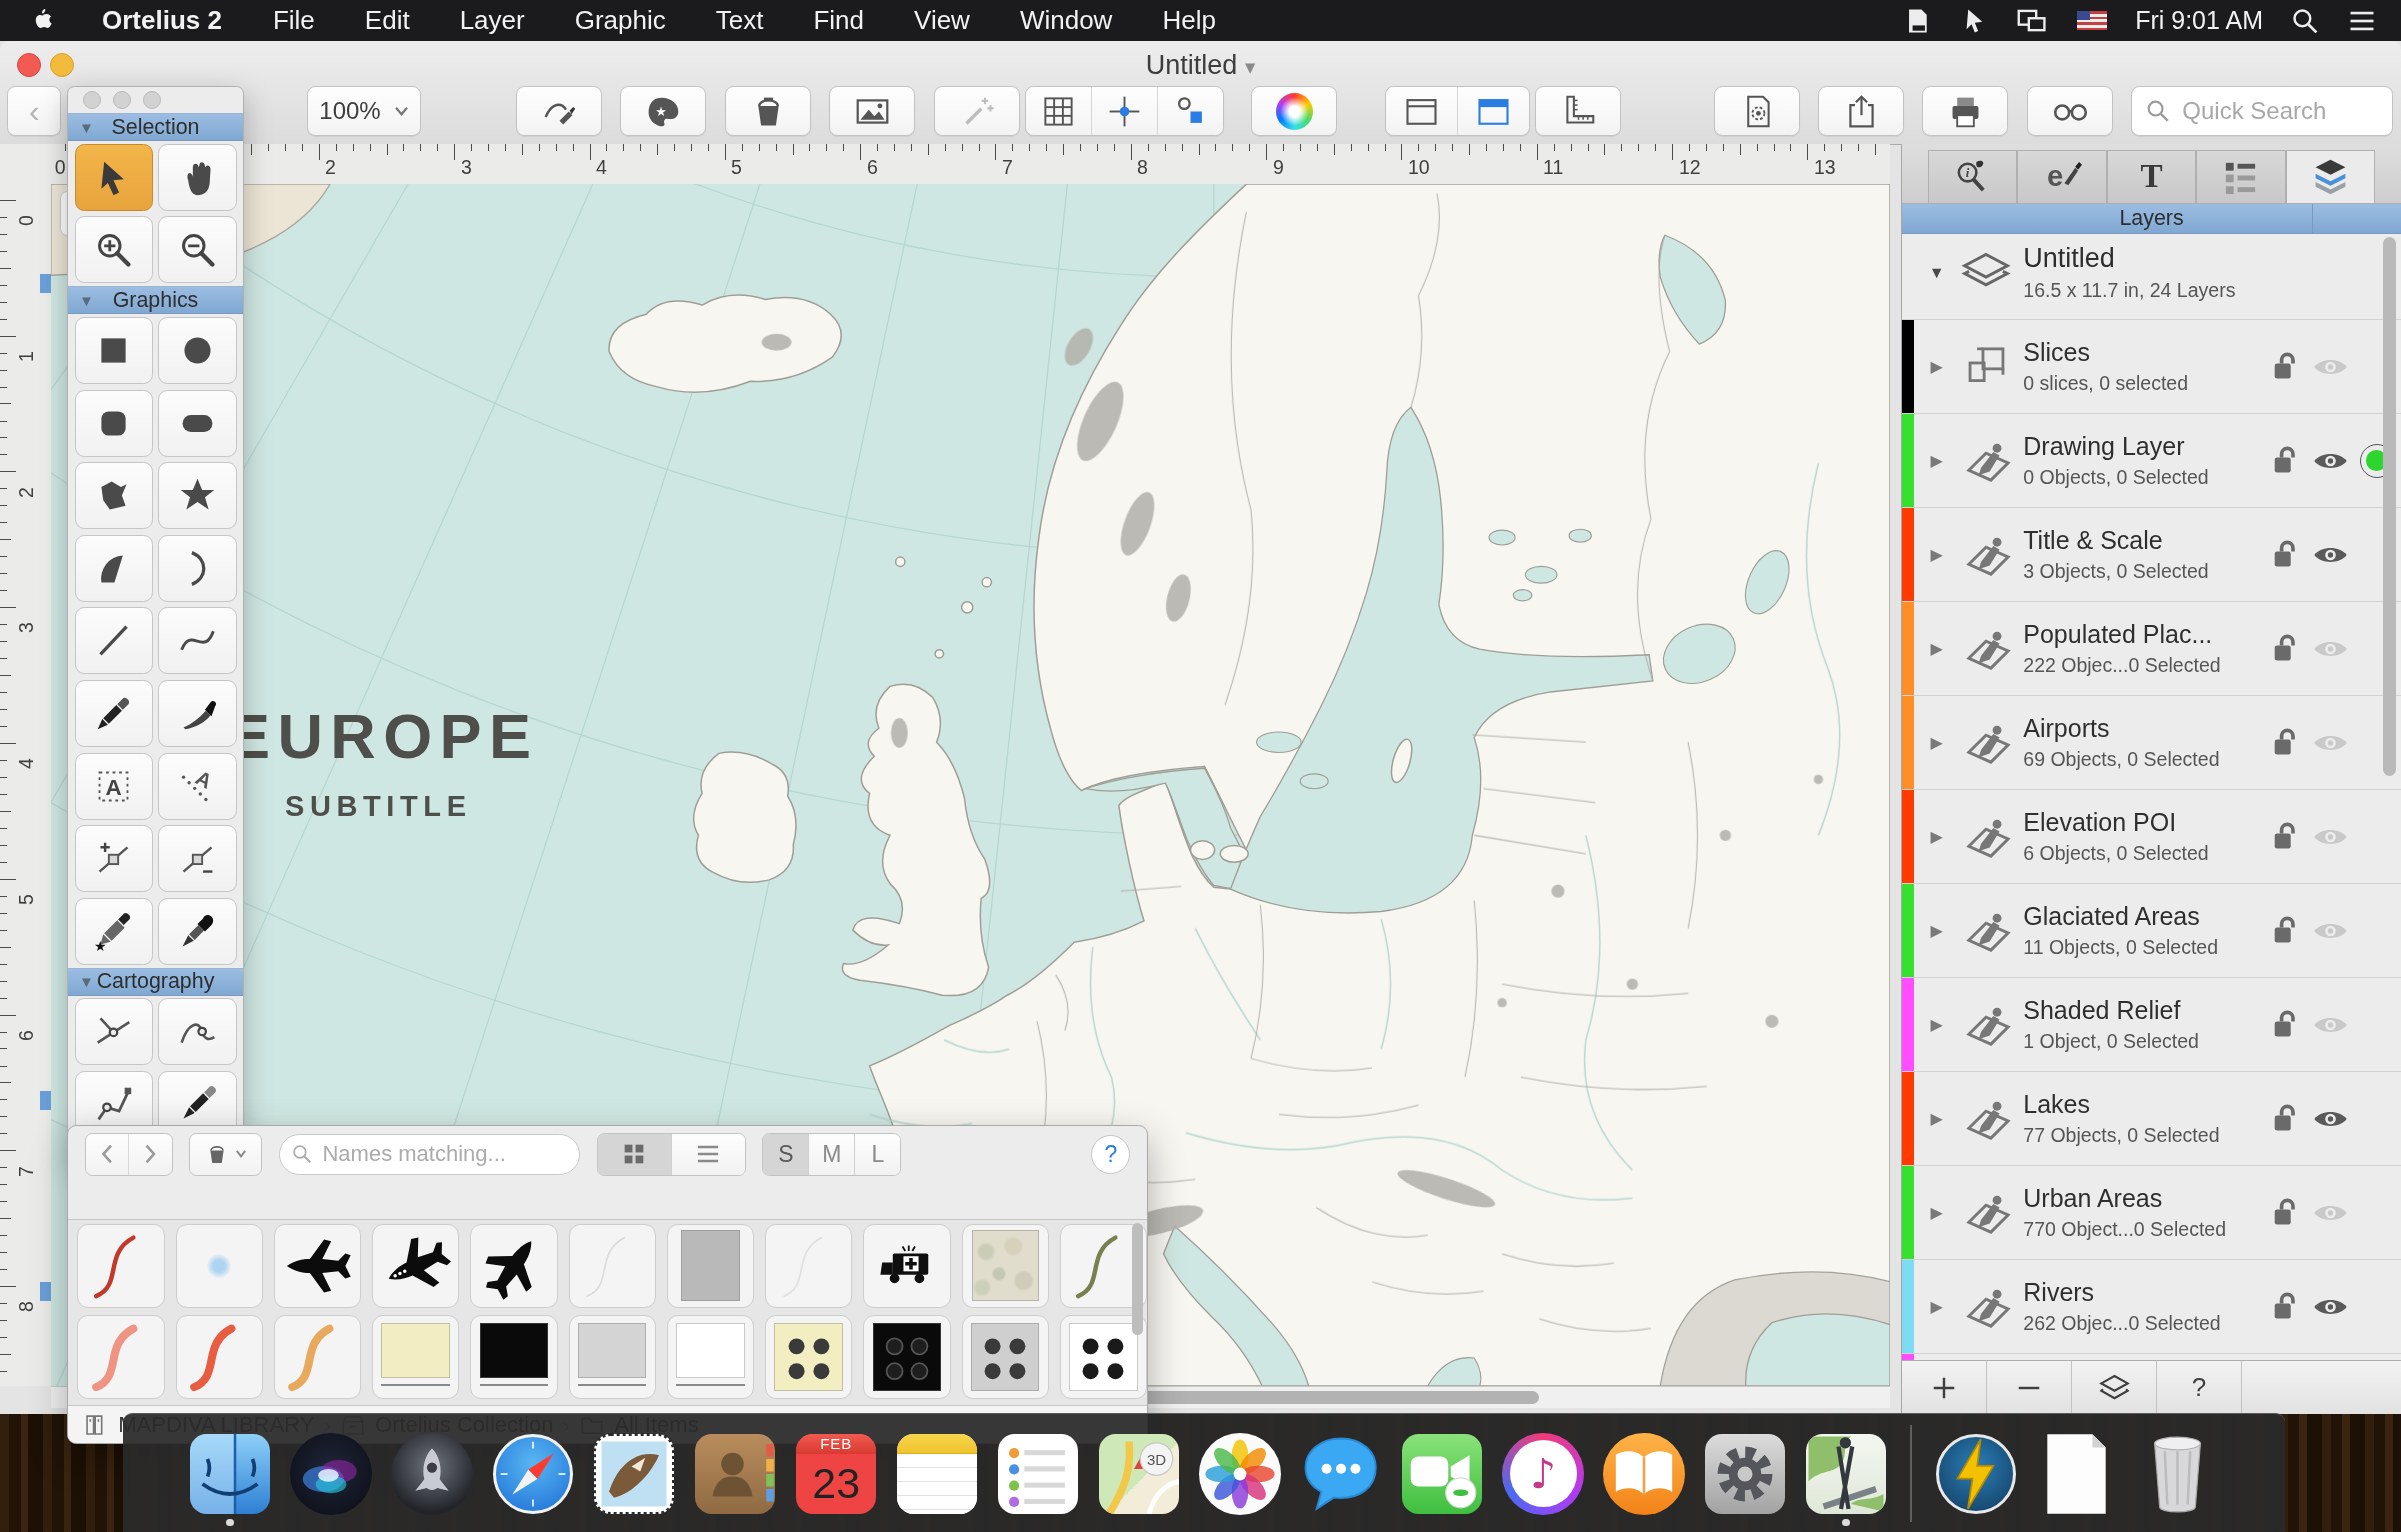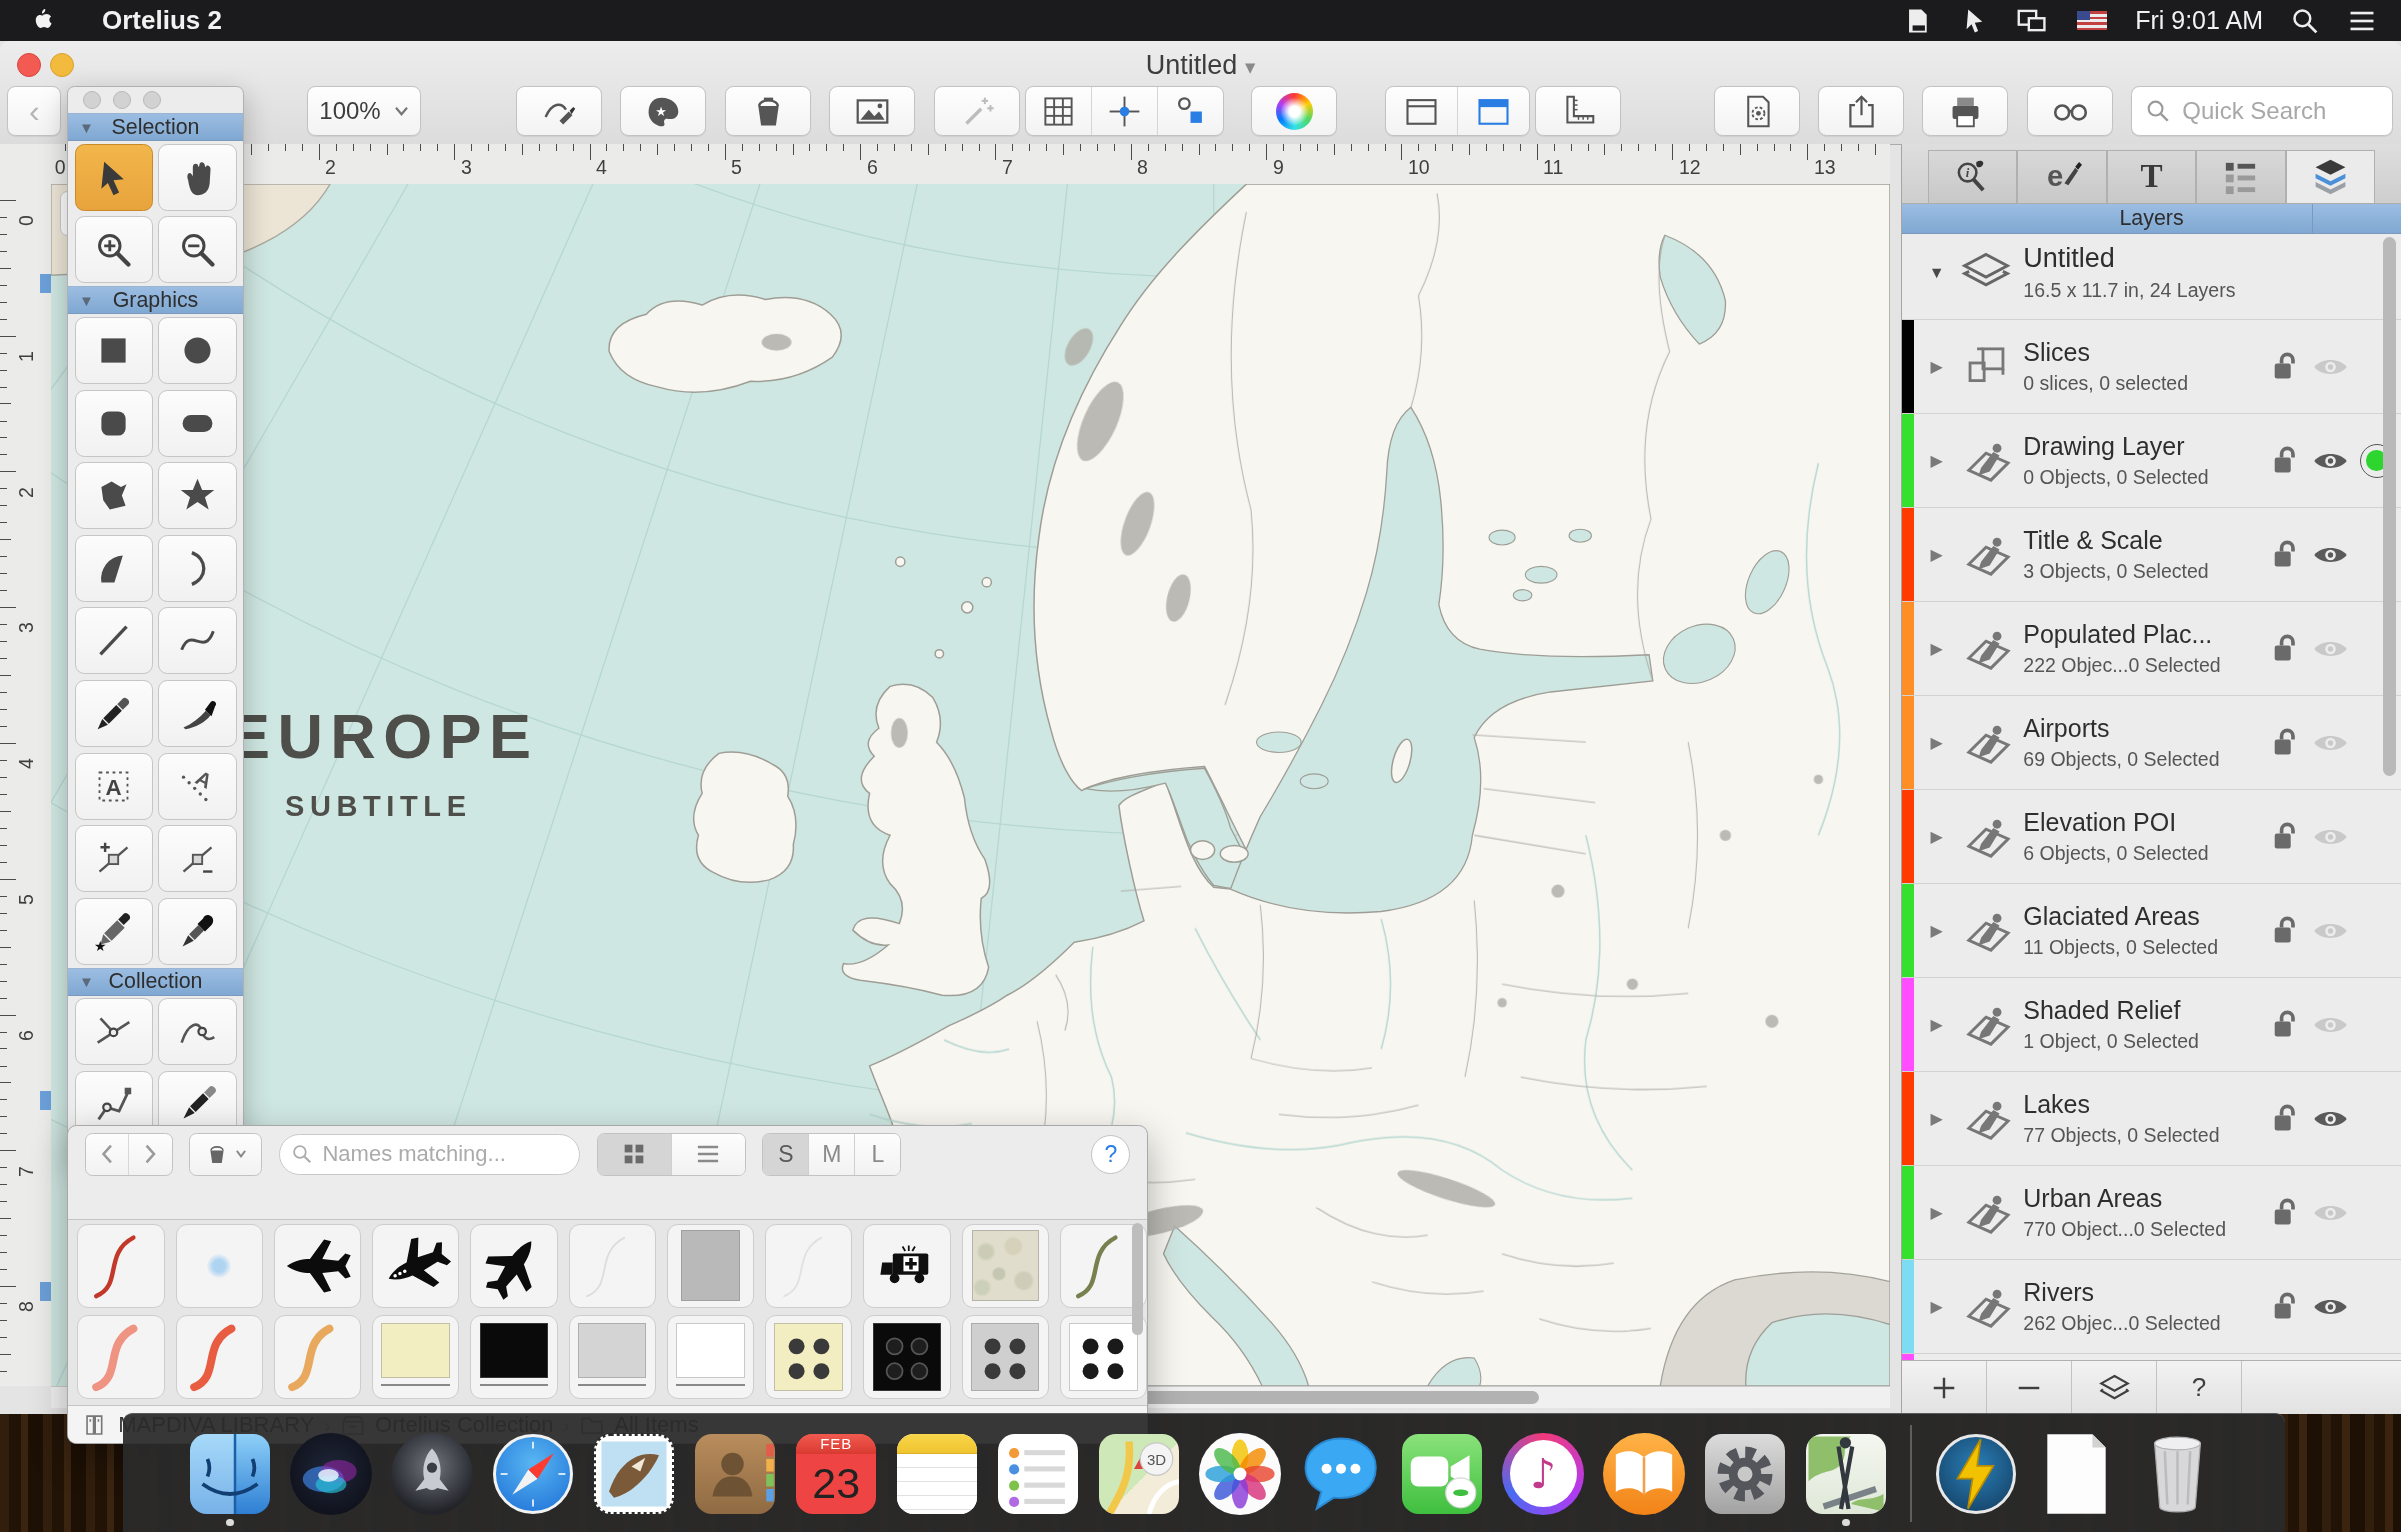--- a/index.html
+++ b/index.html
@@ -132,20 +132,21 @@
 </head>
 <body>
 
 <div id="menubar">
   <span class="mb-apple">
     <svg width="24" height="28" viewBox="0 0 30 34">
         <path d="M21.5,2 c.5,2.8 -1.6,5.6 -3.9,5.6 c-.5,-2.8 1.7,-5.6 3.9,-5.6z M17.6,9.4 c2.2,0 3.2,-1.2 5.4,-1.2 c2.7,0 4.8,1.6 5.9,3.3 c-3.2,2.1 -2.7,7 .6,8.6 c-1.1,2.7 -2.8,5.6 -5,5.6 c-1.7,0 -2.2,-1.1 -4.4,-1.1 c-2.2,0 -2.8,1.1 -4.4,1.1 c-2.7,0 -6,-4.9 -6,-9.8 c0,-4.4 2.8,-6.5 5.5,-6.5 c1.7,0 2.8,1.1 4.4,1.1z" fill="#f2f2f2"></path>
       </svg>
   </span>
   <span class="mb-app">Ortelius 2</span>
+  <span id="mb-items"><span class="mb-item">File</span><span class="mb-item">Edit</span><span class="mb-item">Layer</span><span class="mb-item">Graphic</span><span class="mb-item">Text</span><span class="mb-item">Find</span><span class="mb-item">View</span><span class="mb-item">Window</span><span class="mb-item">Help</span></span>
   <span id="mb-right">
     <span>
         <svg width="30" height="30" viewBox="0 0 34 32">
           <path d="M8,3 h14 l6,6 v20 h-20z" fill="#ededed"></path>
           <rect x="12" y="21" width="14" height="6" fill="#1b1b1d"></rect>
         </svg>
       </span>
     <span>
         <svg width="28" height="30" viewBox="0 0 34 32">
           <path d="M10,2 L27,17 L18,18 L22,28 L18,30 L14,20 L8,26 Z" fill="#ededed"></path>
@@ -1216,21 +1217,21 @@
             <svg width="41" height="41" viewBox="0 0 44 44">
               <path d="M6,38 L12,26 L18,32 Z" fill="#333"></path>
               <path d="M13,25 L23,15 L29,21 L19,31 Z" fill="#555"></path>
               <path d="M22,14 L28,8 C29,4 34,3 37,6 C40,9 39,14 36,16 L30,22 Z" fill="#111"></path>
             </svg>
           </span>
         </div>
       </div>
     <div class="phead">
         <span class="tri">▼</span>
-        <span>Collection</span>
+        <span>Cartography</span>
       </div>
     <div id="sec-cartography">
         <div class="prow">
           <span class="tool">
             <svg width="41" height="41" viewBox="0 0 44 44">
               <line x1="5" y1="34" x2="39" y2="12" stroke="#555" stroke-width="2.8"></line>
               <line x1="22" y1="23" x2="8" y2="8" stroke="#555" stroke-width="2.8"></line>
               <circle cx="22" cy="23" r="4" fill="#ececec" stroke="#444" stroke-width="2.4"></circle>
             </svg>
           </span>

